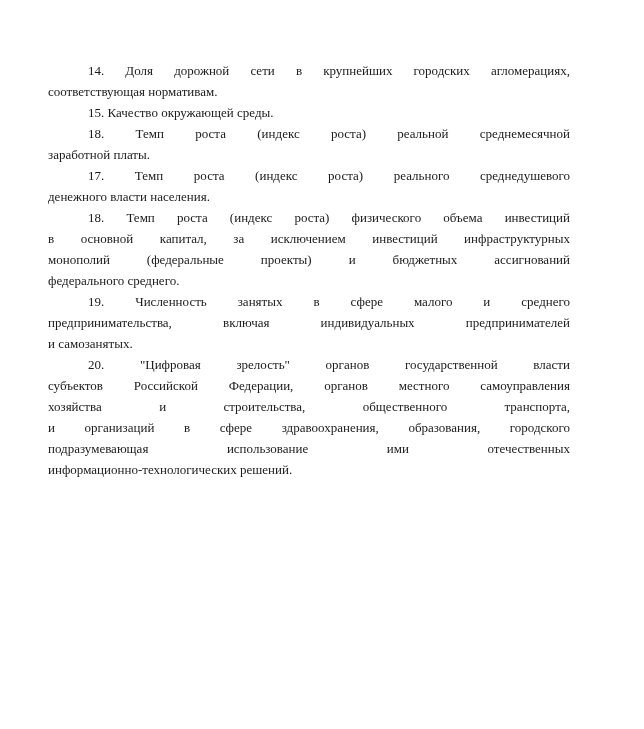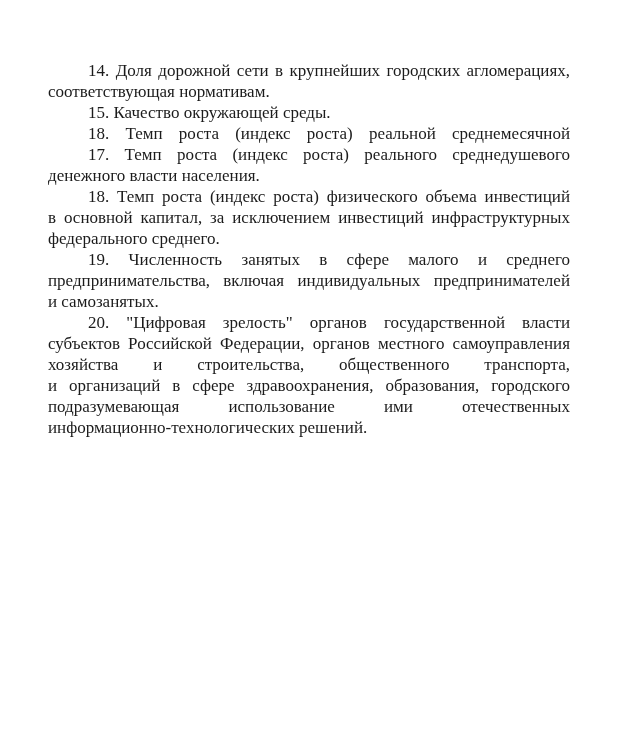--- a/index.html
+++ b/index.html
@@ -16,21 +16,21 @@
     background: var(--bg, #ffffff);
     overflow: hidden;
     font-family: "Liberation Serif", "DejaVu Serif", serif;
     color: var(--fg, #1b1b1b);
   }
   .text-block {
     position: absolute;
     left: 48px;
     top: 60px;
     width: 522px;
-    font-size: 17px;
+    font-size: 13px;
     line-height: 21px;
   }
   .paragraph { margin: 0; padding: 0; }
   .line {
     text-align: justify;
     text-align-last: justify;
     white-space: normal;
   }
   .line.first { text-indent: 40px; }
   .line.last  { text-align: right; text-align-last: left; }
@@ -42,28 +42,30 @@
   <div class="text-block">
       <div class="paragraph">
         <div class="line first">14. Доля дорожной сети в крупнейших городских агломерациях,</div>
         <div class="line last">соответствующая нормативам.</div>
       </div>
       <div class="paragraph">
         <div class="line first last">15. Качество окружающей среды.</div>
       </div>
       <div class="paragraph">
         <div class="line first">18. Темп роста (индекс роста) реальной среднемесячной</div>
+        <div class="line last">заработной платы.</div>
       </div>
       <div class="paragraph">
         <div class="line first">17. Темп роста (индекс роста) реального среднедушевого</div>
         <div class="line last">денежного власти населения.</div>
       </div>
       <div class="paragraph">
         <div class="line first">18. Темп роста (индекс роста) физического объема инвестиций</div>
         <div class="line">в основной капитал, за исключением инвестиций инфраструктурных</div>
+        <div class="line">монополий (федеральные проекты) и бюджетных ассигнований</div>
         <div class="line last">федерального среднего.</div>
       </div>
       <div class="paragraph">
         <div class="line first">19. Численность занятых в сфере малого и среднего</div>
         <div class="line">предпринимательства, включая индивидуальных предпринимателей</div>
         <div class="line last">и самозанятых.</div>
       </div>
       <div class="paragraph">
         <div class="line first">20. "Цифровая зрелость" органов государственной власти</div>
         <div class="line">субъектов Российской Федерации, органов местного самоуправления</div>

